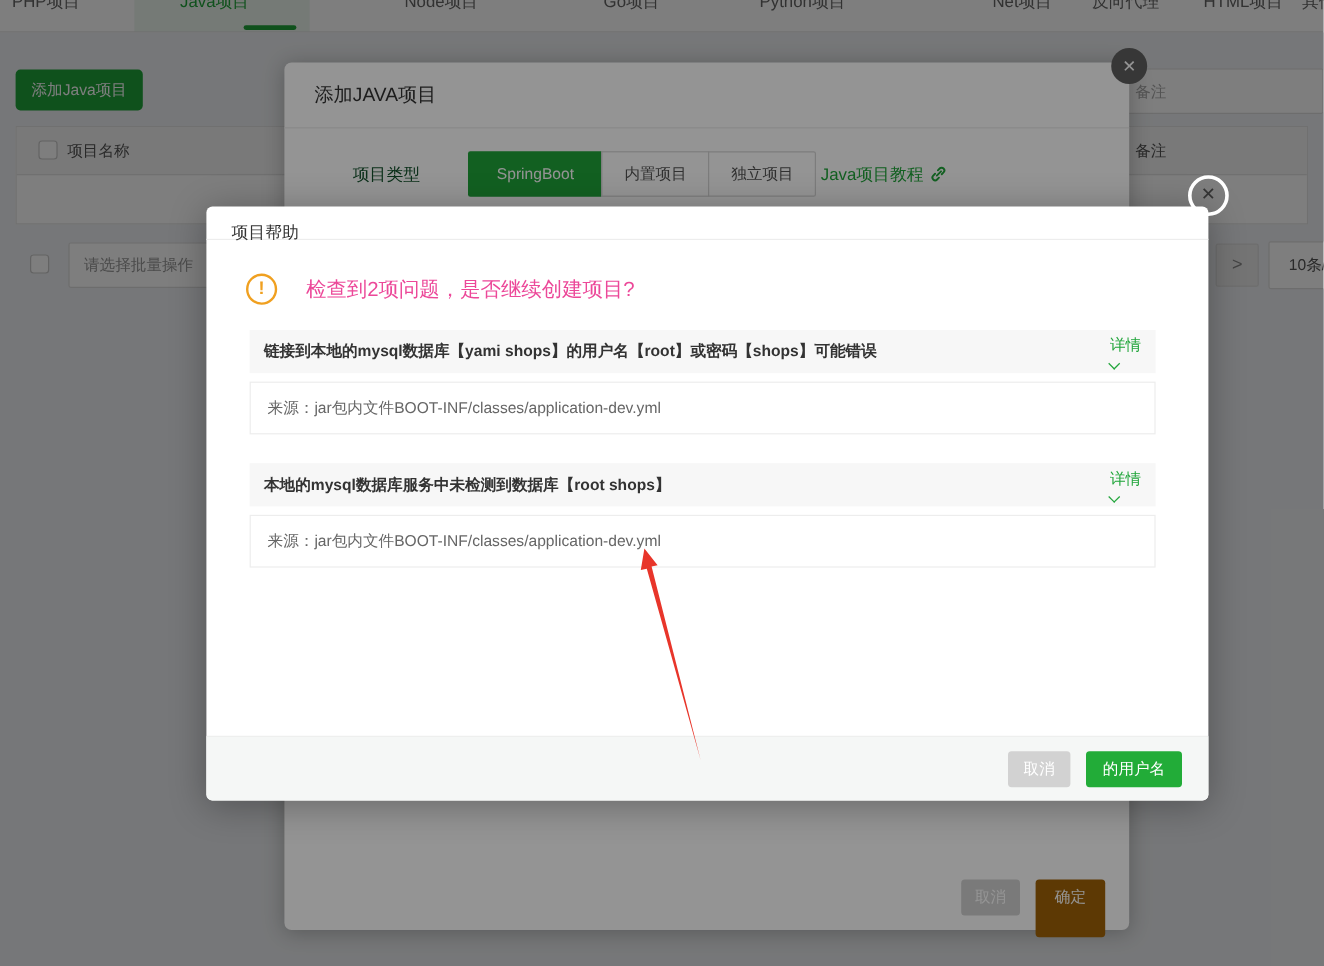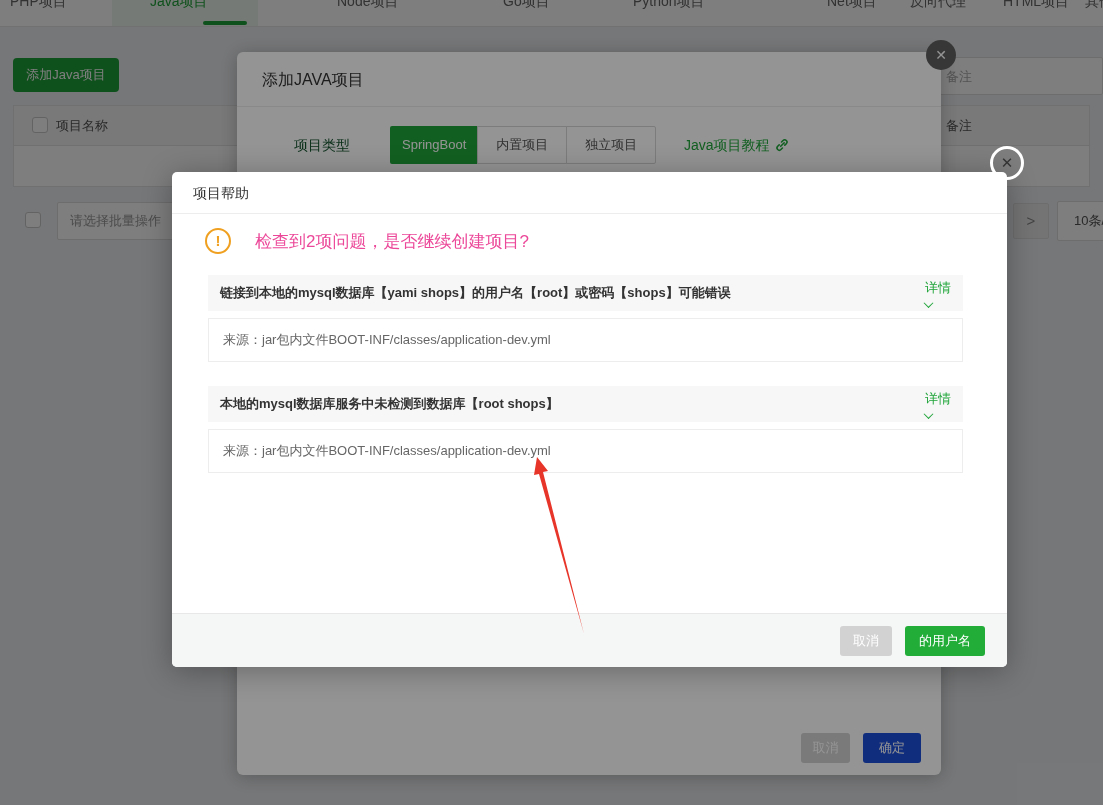--- a/index.html
+++ b/index.html
@@ -62,36 +62,36 @@
     line-height:30px; cursor:pointer; }
   .modal-add .m-header { height:55px; line-height:55px; padding-left:25px;
     border-bottom:1px solid #ececec; font-size:16px; color:#333; }
   .form-row { position:absolute; left:0; top:74px; width:100%; height:38px; }
   .form-label { position:absolute; left:57px; width:60px; line-height:38px; font-size:14px; color:#14532d; }
   .type-group { position:absolute; left:153px; top:0; display:flex; }
   .type-btn { height:38px; line-height:36px; padding:0 18px; font-size:13px; color:#555;
     background:#fff; border:1px solid #d6d6d6; margin-left:-1px; cursor:pointer; text-align:center; }
   .type-btn:first-child { border-radius:2px 0 0 2px; margin-left:0; }
   .type-btn:last-child { border-radius:0 2px 2px 0; }
-  .type-btn.selected { background:#20a53a; border-color:#20a53a; color:#fff; line-height:38px; border-width:0; padding:0 12px; }
+  .type-btn.selected { background:#20a53a; border-color:#20a53a; color:#fff; line-height:38px; border-width:0; padding:0 24px; }
   .tutorial-link { position:absolute; left:447px; top:0; line-height:38px; font-size:14px;
     color:#20a53a; cursor:pointer; display:flex; align-items:center; gap:5px; }
   .modal-add .m-footer { position:absolute; left:0; bottom:12px; width:100%; height:30px; }
   .btn-cancel-sm { position:absolute; left:564px; width:49px; height:30px; line-height:30px;
     background:#d2d2d2; color:#fff; border-radius:3px; font-size:13px; text-align:center; cursor:pointer; }
-  .btn-ok-sm { position:absolute; left:626px; width:58px; height:30px; line-height:30px;
-    background:#1d4ed8; color:#fff; border-radius:3px; font-size:13px; text-align:center; cursor:pointer; }
+  .btn-ok-sm { position:absolute; left:626px; width:58px; height:48px; line-height:30px;
+    background:#a16207; color:#fff; border-radius:3px; font-size:13px; text-align:center; cursor:pointer; }
 
   
   .modal-help { position:absolute; left:172px; top:172px; width:835px; height:495px; z-index:30;
     background:#fff; border-radius:5px; box-shadow:0 4px 30px rgba(0,0,0,0.3); }
   .modal-help .close2 { position:absolute; left:818px; top:-26px; width:34px; height:34px;
     border:3px solid #fff; border-radius:50%; color:#333; font-size:15px; font-weight:bold;
     text-align:center; line-height:28px; cursor:pointer; }
-  .modal-help .m-header { height:42px; line-height:42px; padding-left:21px;
+  .modal-help .m-header { height:28px; line-height:42px; padding-left:21px;
     border-bottom:1px solid #ededed; font-size:14px; color:#333; }
   .question-row { position:absolute; left:33px; top:56px; display:flex; align-items:center; }
   .warn-icon { width:26px; height:26px; border:2px solid #f0a020; border-radius:50%;
     color:#f0a020; font-size:15px; font-weight:bold; text-align:center; line-height:22px; }
   .question-text { margin-left:24px; font-size:17px; color:#ec4899; }
   .issue { position:absolute; left:36px; right:44px; }
   .issue-1 { top:103px; }
   .issue-2 { top:214px; }
   .issue-head { display:flex; justify-content:space-between; align-items:center;
     height:36px; background:#f7f7f7; padding:0 12px; }

